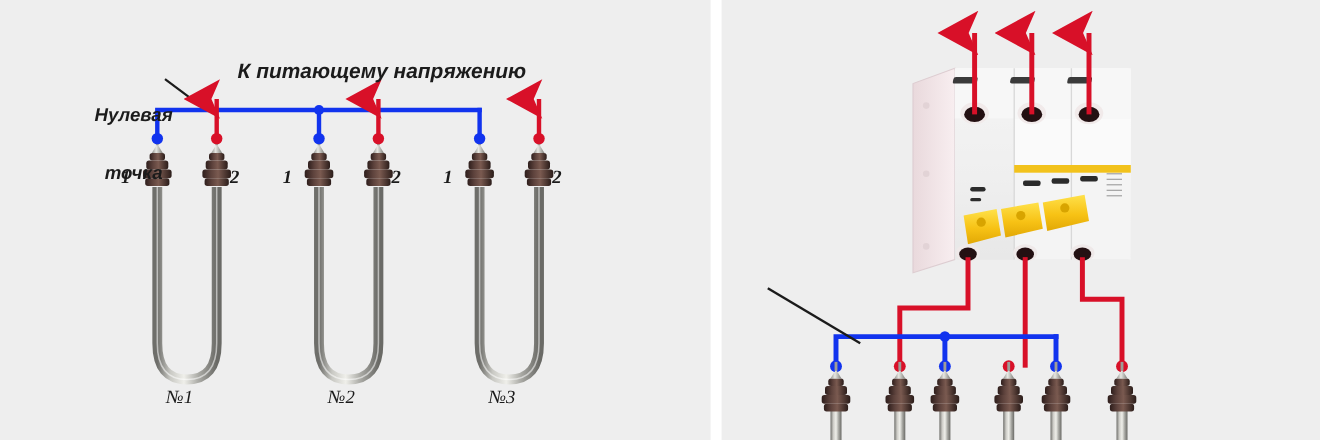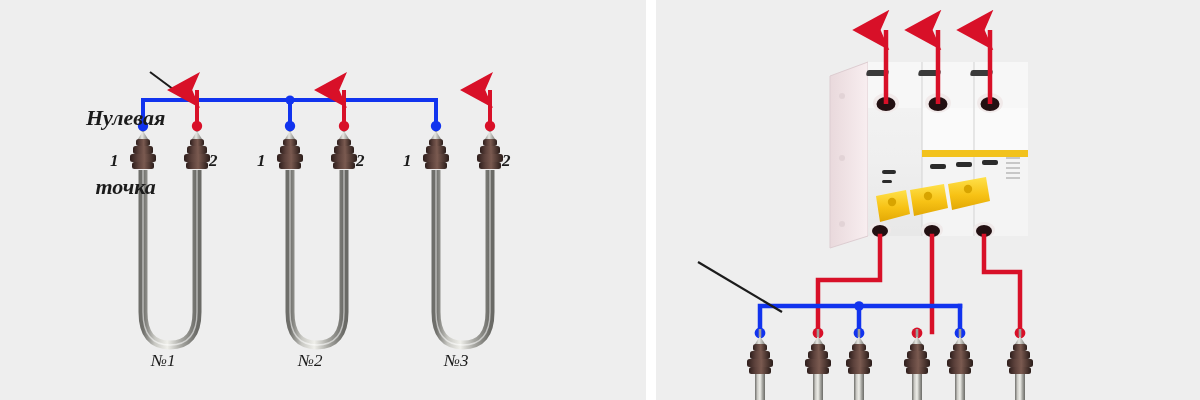--- a/index.html
+++ b/index.html
@@ -37,23 +37,22 @@
     color: #1b1b1b;
     white-space: pre;
     font-style: italic;
     font-weight: bold;
     line-height: 1.05;
   }
   .lbl-sans { font-family: "Liberation Sans", sans-serif; }
 
   #label-zero-point-left {
     left: 86px; top: 60px;
-    font-size: 22px;
+    font-size: 17px;
     text-align: center;
-    font-family: Liberation Serif, serif;
   }
   #label-supply-voltage {
     left: 216px; top: 56px;
     font-size: 19px;
   }
   .lbl-term {
     font-size: 17px;
     font-family: "Liberation Serif", serif;
     font-style: italic;
     font-weight: bold;
@@ -184,20 +183,21 @@
         <circle cx="344" cy="126" r="5.2"></circle>
         <circle cx="490" cy="126" r="5.2"></circle>
       </g>
     </svg>
 
     <div class="lbl lbl-sans" id="label-zero-point-left">
       <div>Нулевая</div>
       <div>точка</div>
     </div>
 
+    <div class="lbl lbl-sans" id="label-supply-voltage">К питающему напряжению</div>
 
     <div class="lbl lbl-term" style="left:110px; top:152px;">1</div>
     <div class="lbl lbl-term" style="left:209px; top:152px;">2</div>
     <div class="lbl lbl-term" style="left:257px; top:152px;">1</div>
     <div class="lbl lbl-term" style="left:356px; top:152px;">2</div>
     <div class="lbl lbl-term" style="left:403px; top:152px;">1</div>
     <div class="lbl lbl-term" style="left:502px; top:152px;">2</div>
 
     <div class="lbl lbl-num" style="left:151px; top:352px;">№1</div>
     <div class="lbl lbl-num" style="left:298px; top:352px;">№2</div>

